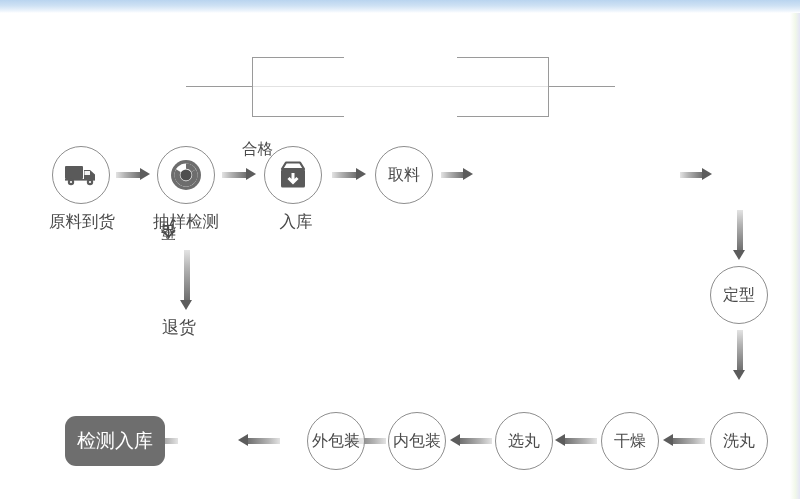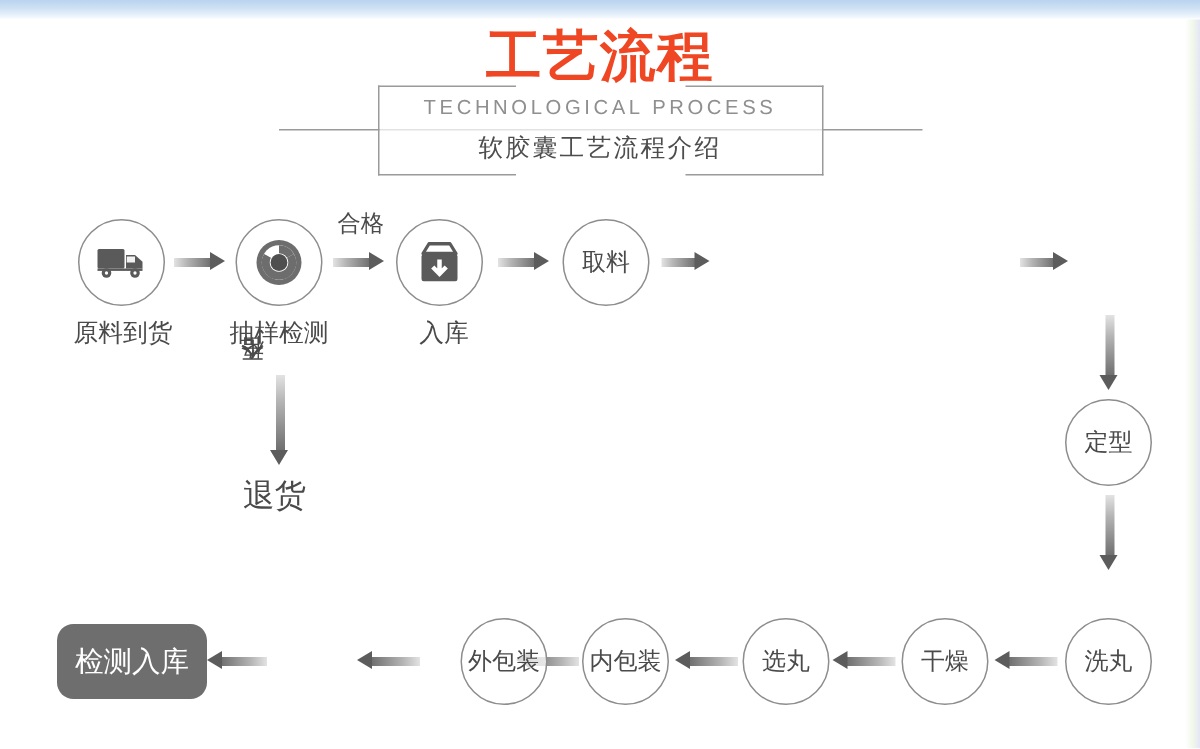--- a/index.html
+++ b/index.html
@@ -96,20 +96,21 @@
   .circle.icon-c{background:rgba(255,255,255,.9);}
   .pill{
     border:1.4px solid #8d8d8d;border-radius:18px;
     height:36px;font-size:16.5px;padding:0 12px;
   }
   .boxfill{
     background:#6e6e6e;border-radius:11px;
     color:#ffffff;font-size:19px;
     width:100px;height:50px;
     border:none;
+    margin-left:27px;
   }
 
   
   .caption{
     position:absolute;text-align:center;
     font-family:"DejaVu Sans","Liberation Sans",sans-serif;
     font-size:16.5px;color:#4a4a4a;white-space:nowrap;
   }
 
   
@@ -172,25 +173,20 @@
     <div class="brk brk-mid-line"></div>
     <div class="brk brk-l-top"></div>
     <div class="brk brk-l-bot"></div>
     <div class="brk brk-l-vert"></div>
     <div class="brk brk-l-arm"></div>
     <div class="brk brk-r-top"></div>
     <div class="brk brk-r-bot"></div>
     <div class="brk brk-r-vert"></div>
     <div class="brk brk-r-arm"></div>
 
-    <div class="hd-center">
-      <div class="hd-title">工艺流程</div>
-      <div class="hd-sub">TECHNOLOGICAL PROCESS</div>
-      <div class="hd-sub2">软胶囊工艺流程介绍</div>
-    </div>
   </div>
 
 
   <div class="node circle icon-c" style="left:52px;top:146px;">
     <span>
       <svg class="ic" width="34" height="22" viewBox="0 0 34 22" aria-hidden="true">
         <rect x="1" y="2" width="18" height="13" rx="1" fill="#5a5a5a"></rect>
         <path d="M20 6 h6 l5 4.5 V15 h-11 Z" fill="#5a5a5a"></path>
         <rect x="20.5" y="7" width="5.5" height="4" fill="#ffffff" opacity=".92"></rect>
         <rect x="1" y="15" width="30" height="1.6" fill="#5a5a5a"></rect>
@@ -219,21 +215,21 @@
         <circle cx="17" cy="17" r="5.6" fill="#4f4f4f"></circle>
       </svg>
     </span>
   </div>
   <div class="caption" style="left:136px;top:211px;width:100px;">抽样检测</div>
 
   <div class="arrow-r" style="left:222px;top:168px;width:34px;">
     <div class="shaft"></div>
       <div class="head"></div>
   </div>
-  <div class="edge-label" style="left:225px;top:139px;">合格</div>
+  <div class="edge-label" style="left:242px;top:139px;">合格</div>
 
   <div class="node circle icon-c" style="left:264px;top:146px;">
     <span>
       <svg class="ic" width="32" height="30" viewBox="0 0 32 30" aria-hidden="true">
         <path d="M5 9 L9 2.5 h14 L27 9 Z" fill="none" stroke="#5a5a5a" stroke-width="2.2" stroke-linejoin="round"></path>
         <rect x="4" y="9.5" width="24" height="18" rx="1.5" fill="#5a5a5a"></rect>
         <path d="M16 13 v8 M11.5 18 L16 22.5 L20.5 18" fill="none" stroke="#ffffff" stroke-width="3" stroke-linecap="butt" stroke-linejoin="miter"></path>
       </svg>
     </span>
   </div>
@@ -256,21 +252,21 @@
     <div class="shaft"></div>
       <div class="head"></div>
   </div>
 
 
   <div class="arrow-d" style="left:180px;top:250px;height:60px;">
     <div class="shaft"></div>
       <div class="head"></div>
   </div>
   <div class="edge-label vert" style="left:158px;top:252px;">不合格</div>
-  <div class="edge-label" style="left:162px;top:316px;font-size:21px;">退货</div>
+  <div class="edge-label" style="left:162px;top:316px;font-size:17px;">退货</div>
 
   <div class="arrow-d" style="left:733px;top:210px;height:50px;">
     <div class="shaft"></div>
       <div class="head"></div>
   </div>
   <div class="node circle" style="left:710px;top:266px;">定型</div>
 
   <div class="arrow-d" style="left:733px;top:330px;height:50px;">
     <div class="shaft"></div>
       <div class="head"></div>

